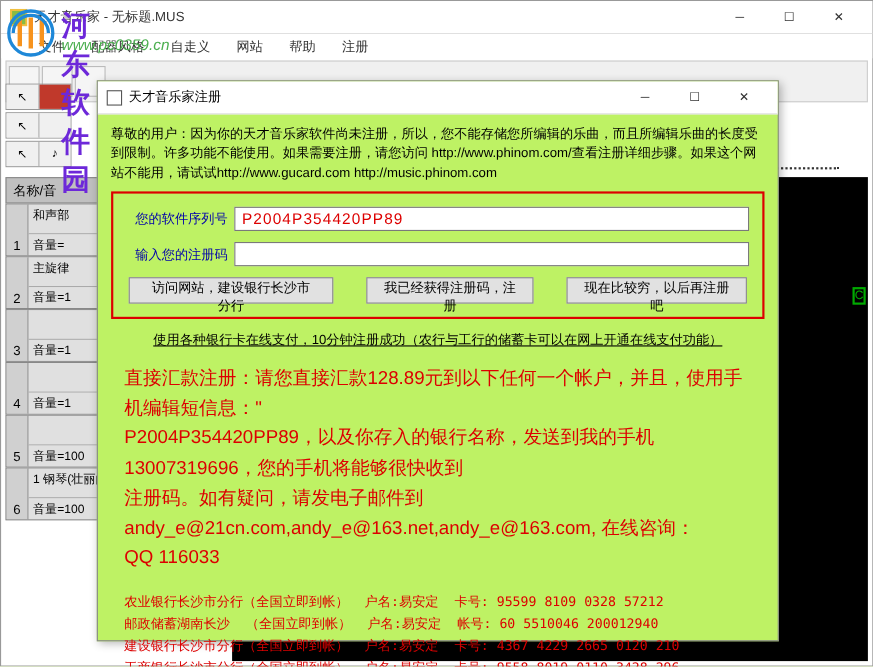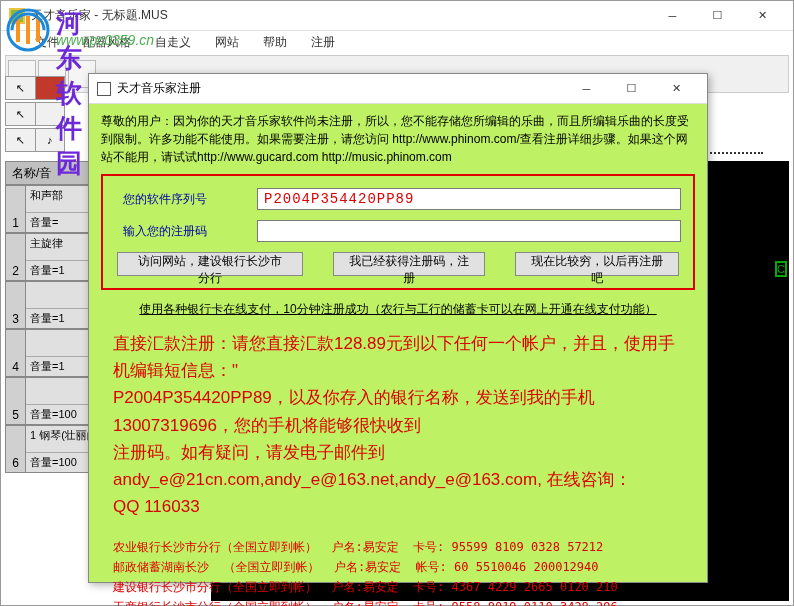--- a/index.html
+++ b/index.html
@@ -48,21 +48,21 @@
 .dialog { position: absolute; top: 73px; left: 88px; width: 620px; height: 510px; background: #bef264; border: 1px solid #888; box-shadow: 2px 2px 8px rgba(0,0,0,0.3); z-index: 100; }
 .dlg-titlebar { height: 30px; background: #fff; display: flex; align-items: center; padding: 0 8px; font-size: 12px; border-bottom: 1px solid #ddd; }
 .dlg-titlebar .dlg-icon { width: 14px; height: 14px; margin-right: 6px; border: 1px solid #555; }
 .dlg-titlebar .dlg-title { flex: 1; }
 .dlg-body { padding: 8px 12px; font-size: 12px; line-height: 1.5; color: #000; }
 .dlg-intro { margin-bottom: 8px; }
 
 .red-frame { border: 2px solid #d00; padding: 12px; margin-bottom: 10px; }
 .form-row { display: flex; align-items: center; margin-bottom: 10px; gap: 6px; }
 .form-label { width: 92px; text-align: right; color: #00a; font-size: 12px; }
-.form-input { flex: 1; height: 22px; border: 1px solid #7a7a7a; padding: 0 6px; background: #fff; font-size: 14px; color: #d00; font-family: Liberation Mono, monospace; letter-spacing: 1px; margin-left: 44px; }
+.form-input { flex: 1; height: 22px; border: 1px solid #7a7a7a; padding: 0 6px; background: #fff; font-size: 14px; color: #d00; font-family: Liberation Sans, sans-serif; letter-spacing: 1px; }
 .form-input.empty { color: #000; }
 .btn-row { display: flex; gap: 30px; justify-content: space-between; margin-top: 6px; padding: 0 2px; }
 .dlg-btn { height: 24px; padding: 0 14px; background: #e1e1e1; border: 1px solid #888; font-size: 12px; cursor: pointer; }
 
 .payment-note { text-align: center; margin: 6px 0 12px; font-size: 12px; text-decoration: underline; }
 
 .red-text { color: #d00; font-size: 17px; line-height: 1.6; padding: 0 12px; }
 .bank-block { color: #d00; font-size: 12px; line-height: 1.65; padding: 0 12px; margin-top: 18px; white-space: pre; font-family: "SimSun", monospace; }
 
 .dotted-top { position: absolute; top: 151px; left: 210px; right: 30px; height: 4px; border-top: 2px dotted #333; z-index: 5;}

